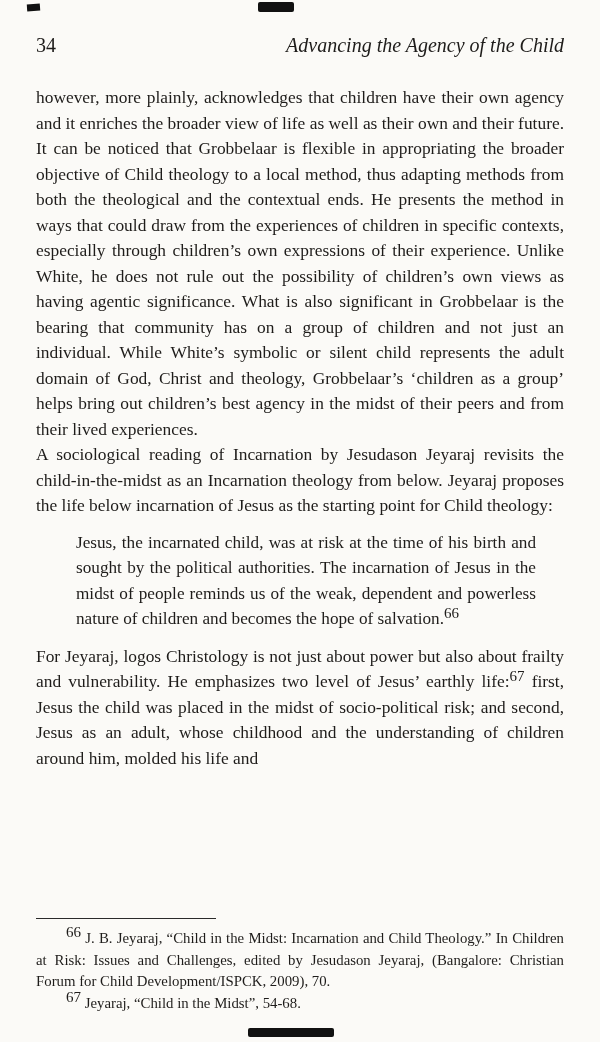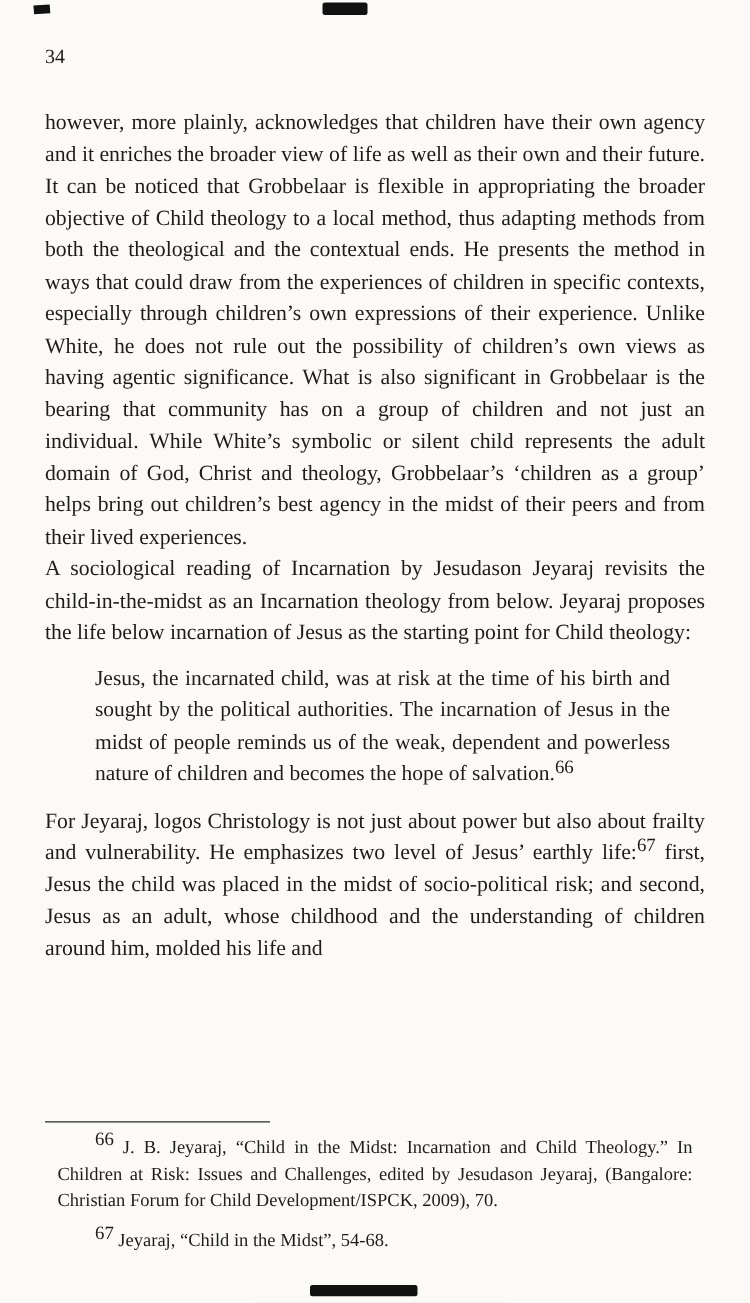--- a/index.html
+++ b/index.html
@@ -23,21 +23,21 @@
   .artifact { position: absolute; background: #111; }
   .artifact-top-left   { left: 27px;  top: 4px;    width: 13px; height: 7px;  transform: rotate(-4deg); }
   .artifact-top-center { left: 258px; top: 2px;    width: 36px; height: 10px; border-radius: 2px; }
   .artifact-bottom     { left: 248px; top: 1028px; width: 86px; height: 9px;  border-radius: 2px; }
 
   .running-head {
     display: flex;
     justify-content: space-between;
     align-items: baseline;
     padding-top: 36px;
-    font-size: 16px;
+    font-size: 20px;
     line-height: 19px;
   }
   .running-title { font-style: italic; }
 
   main { display: block; margin-top: 30px; }
 
   .body-para {
     margin: 0;
     font-size: 17.4px;
     line-height: 25.5px;
@@ -70,38 +70,39 @@
     right: 36px;
     bottom: 28px;
   }
   .fn-rule {
     width: 180px;
     height: 0;
     border-top: 1.2px solid #2a2a2a;
     margin-bottom: 9px;
   }
   .footnote {
-    margin: 10px;
+    margin: 0;
     font-size: 14.8px;
     line-height: 21.5px;
     text-align: justify;
     text-justify: inter-word;
   }
   .footnote.indented { text-indent: 30px; }
 </style>
 </head>
 <body>
 
 <div class="page">
 
   <div class="artifact artifact-top-left"></div>
   <div class="artifact artifact-top-center"></div>
 
   <header class="running-head">
     <span class="page-num">34</span>
+    <span class="running-title">Advancing the Agency of the Child</span>
   </header>
 
   <main>
 
     <p class="body-para">however, more plainly, acknowledges that children have their own agency and it enriches the broader view of life as well as their own and their future. It can be noticed that Grobbelaar is flexible in appropriating the broader objective of Child theology to a local method, thus adapting methods from both the theological and the contextual ends. He presents the method in ways that could draw from the experiences of children in specific contexts, especially through children’s own expressions of their experience. Unlike White, he does not rule out the possibility of children’s own views as having agentic significance. What is also significant in Grobbelaar is the bearing that community has on a group of children and not just an individual. While White’s symbolic or silent child represents the adult domain of God, Christ and theology, Grobbelaar’s ‘children as a group’ helps bring out children’s best agency in the midst of their peers and from their lived experiences.</p>
 
 
     <p class="body-para"><span>A sociological reading of Incarnation by Jesudason Jeyaraj revisits the child-in-the-midst as an Incarnation theology </span><span class="it">from below.</span><span> Jeyaraj proposes the </span><span class="it">life below</span><span> incarnation of Jesus as the starting point for Child theology:</span></p>
 
     <blockquote class="quote"><span>Jesus, the incarnated child, was at risk at the time of his birth and sought by the political authorities. The incarnation of Jesus in the midst of people reminds us of the weak, dependent and powerless nature of children and becomes the hope of salvation.</span><sup class="fn-ref">66</sup></blockquote>

